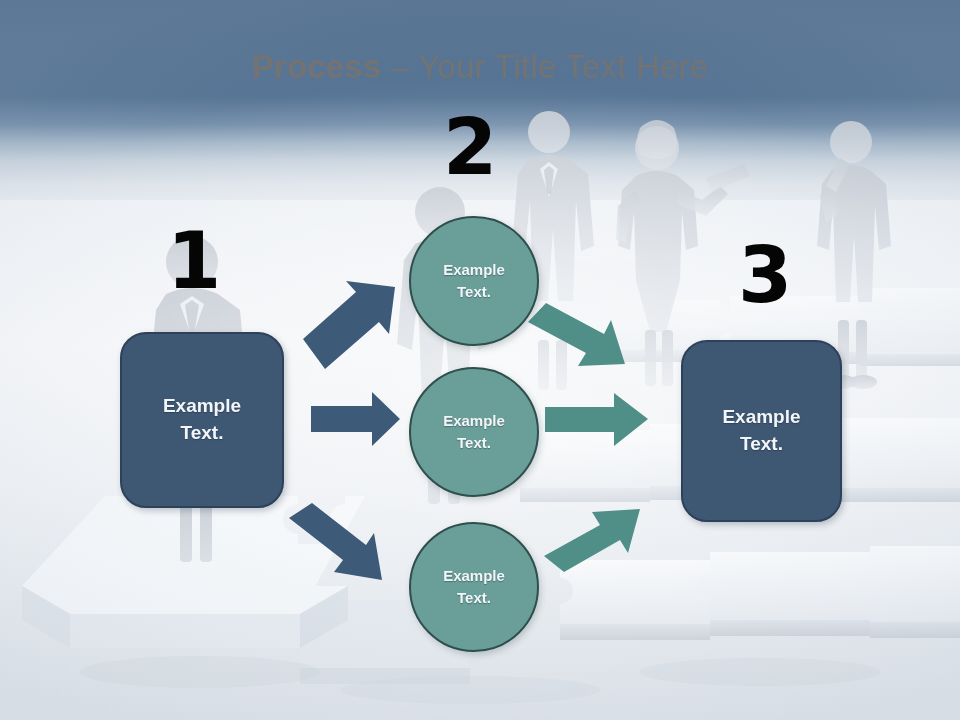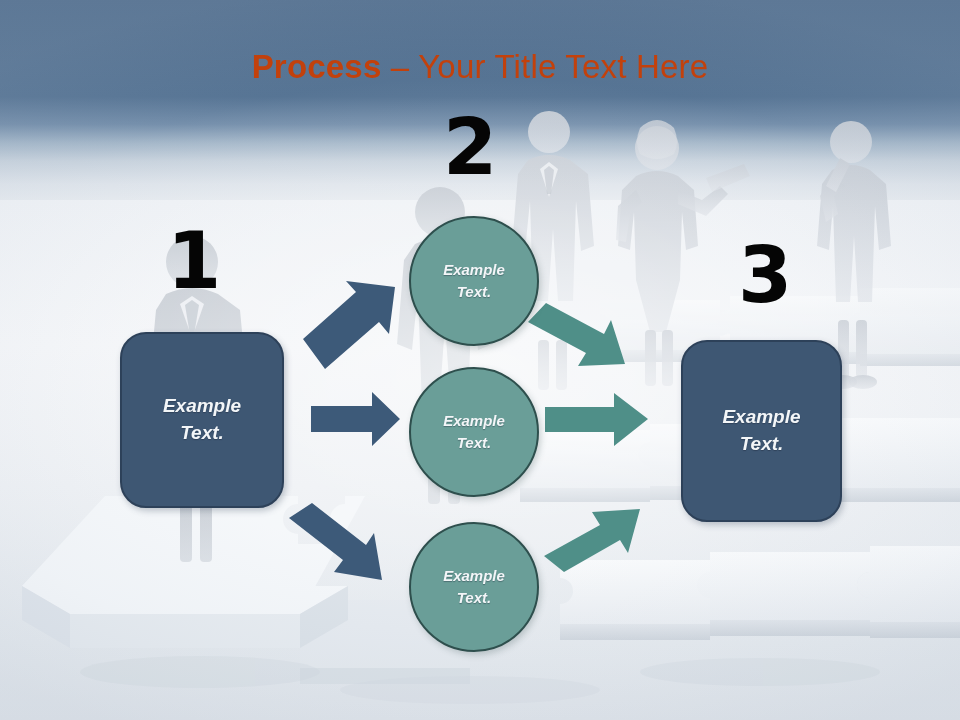--- a/index.html
+++ b/index.html
@@ -72,21 +72,21 @@
     position: absolute;
     left: 0; top: 0;
     width: 960px; height: 112px;
   }
   .title {
     position: absolute;
     left: 0; top: 48px;
     width: 960px;
     text-align: center;
     font-size: 33px;
-    color: #c2410c;
+    color: #737373;
     font-weight: 300;
     letter-spacing: 0.2px;
     white-space: nowrap;
   }
   .title .strong {
     font-weight: bold;
   }
 
   
   .numeral {
@@ -107,21 +107,20 @@
     background: #3e5773;
     border: 2px solid #2d4159;
     border-radius: 26px;
     box-shadow: 2px 3px 6px rgba(60,75,95,0.30);
     display: flex;
     align-items: center;
     justify-content: center;
   }
   .box .txt, .circle .txt {
     color: #f3f6f8;
-    font-style: italic;
     font-weight: bold;
     font-size: 19px;
     line-height: 1.42;
     text-align: center;
     text-shadow: 0 1px 1px rgba(20,30,45,0.35);
   }
   #box-1 { left: 120px; top: 332px; width: 160px; height: 172px; }
   #box-3 { left: 681px; top: 340px; width: 157px; height: 178px; }
 
   

